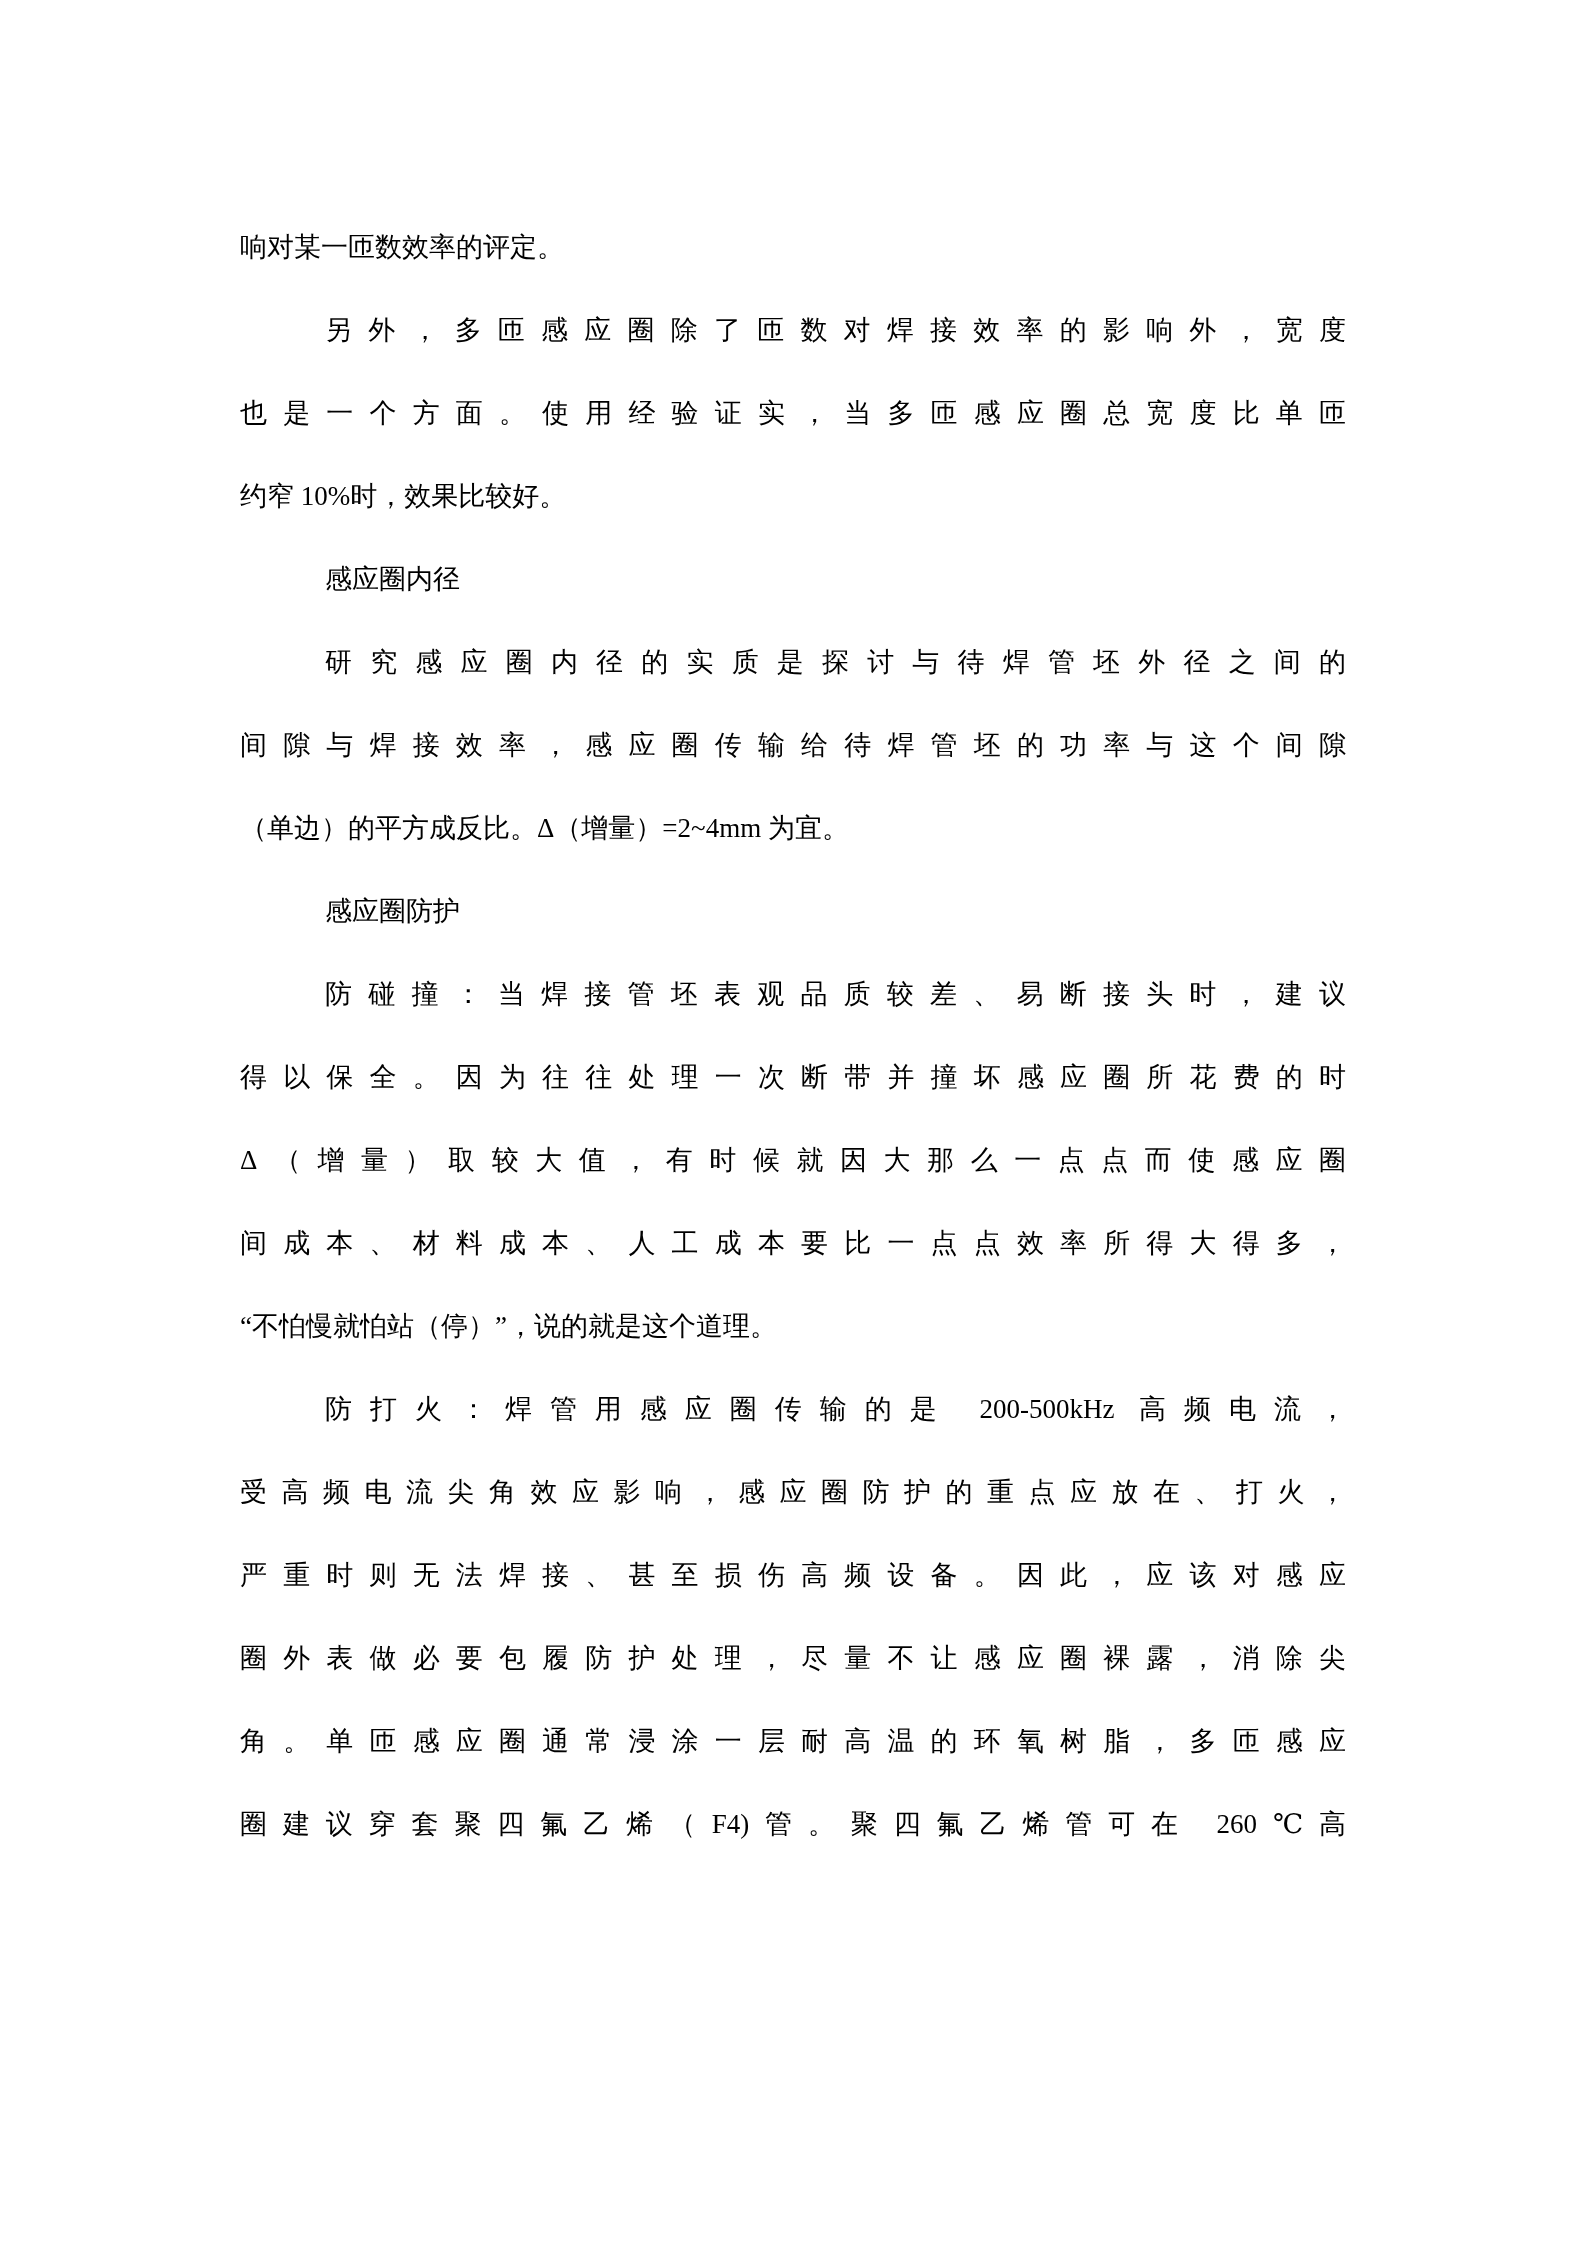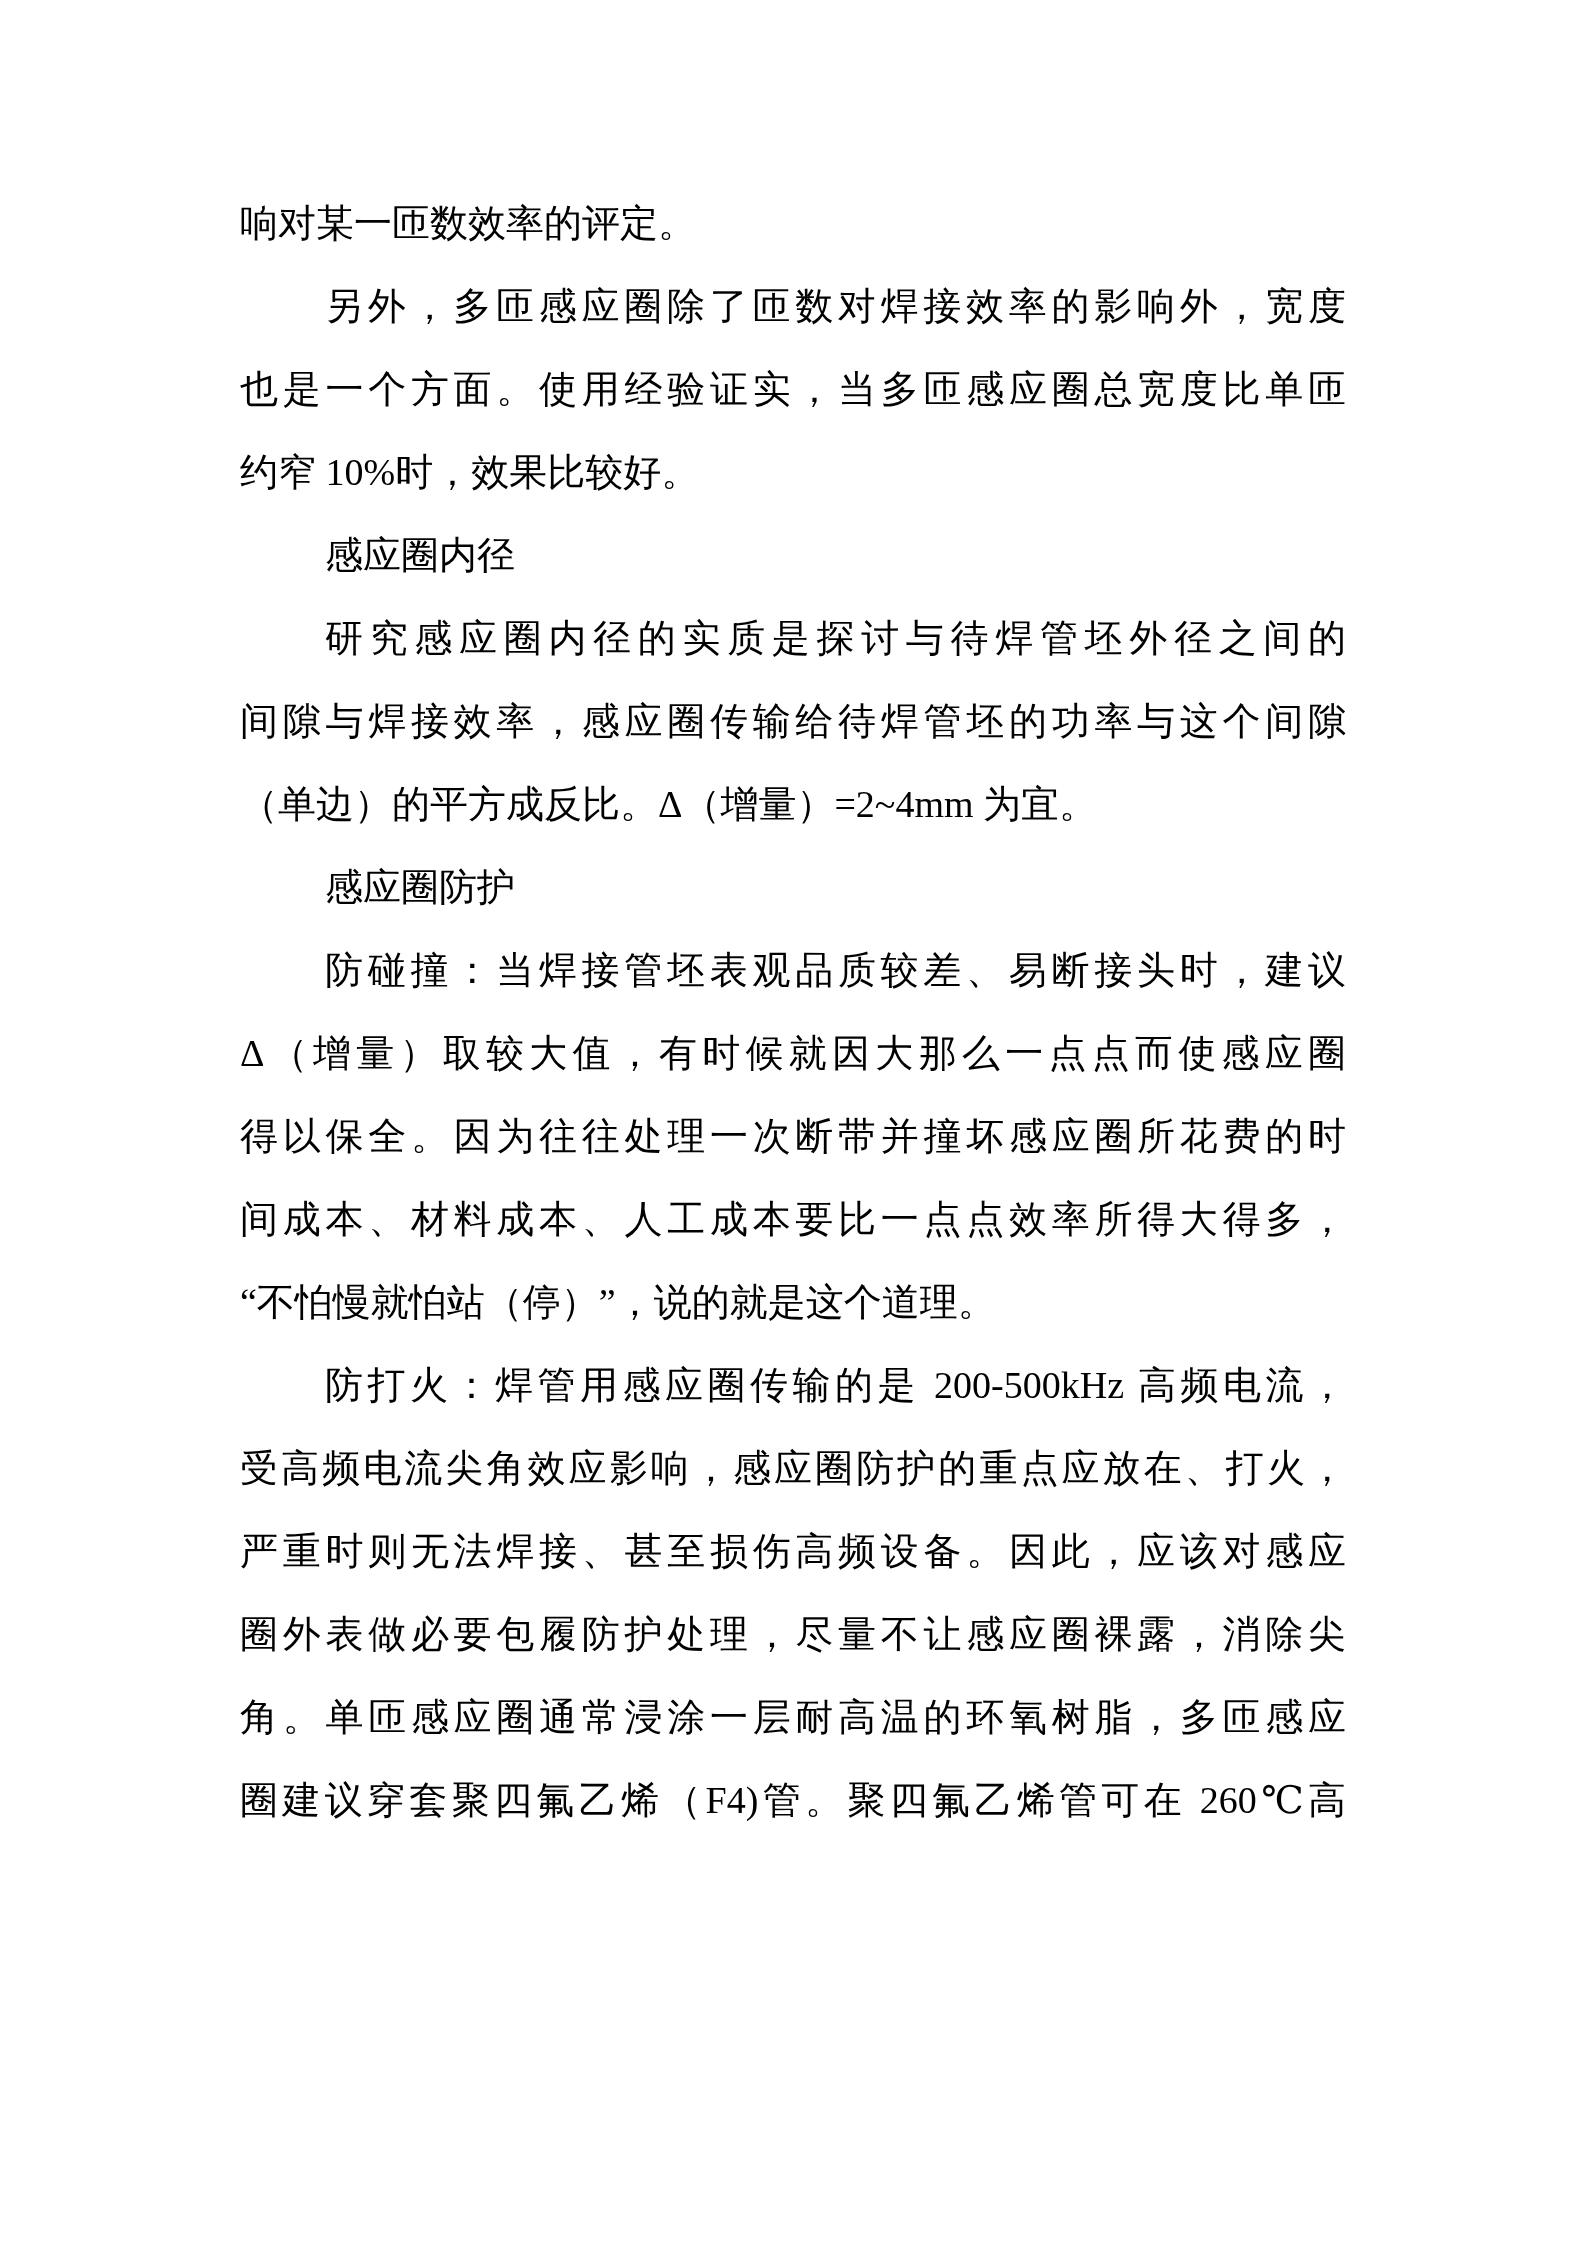--- a/index.html
+++ b/index.html
@@ -12,23 +12,23 @@
     width: 1587px;
     height: 2245px;
     background: #ffffff;
     color: #000000;
     overflow: hidden;
     font-family: "Liberation Serif", "DejaVu Serif", serif;
   }
   .text-block {
     position: absolute;
     left: 240px;
-    top: 182px;
+    top: 206px;
     width: 1106px;
-    font-size: 38px;
+    font-size: 27px;
     line-height: 83px;
     font-kerning: none;
   }
   .line {
     white-space: nowrap;
     text-align: justify;
     text-align-last: left;
     height: 83px;
   }
   .line.fill {
@@ -53,22 +53,22 @@
       <div class="line"><span class="run">响对某一匝数效率的评定。</span></div>
       <div class="line fill indent"><span class="run">另外，多匝感应圈除了匝数对焊接效率的影响外，宽度</span></div>
       <div class="line fill"><span class="run">也是一个方面。使用经验证实，当多匝感应圈总宽度比单匝</span></div>
       <div class="line"><span class="run">约窄 10%时，效果比较好。</span></div>
       <div class="line indent heading"><span class="run bold">感应圈内径</span></div>
       <div class="line fill indent"><span class="run">研究感应圈内径的实质是探讨与待焊管坯外径之间的</span></div>
       <div class="line fill"><span class="run">间隙与焊接效率，感应圈传输给待焊管坯的功率与这个间隙</span></div>
       <div class="line"><span class="run">（单边）的平方成反比。Δ（增量）=2~4mm 为宜。</span></div>
       <div class="line indent heading"><span class="run bold">感应圈防护</span></div>
       <div class="line fill indent"><span class="run bold">防碰撞：</span><span class="run">当焊接管坯表观品质较差、易断接头时，建议</span></div>
+      <div class="line fill"><span class="run">得以保全。因为往往处理一次断带并撞坏感应圈所花费的时</span></div>
       <div class="line fill"><span class="run">Δ（增量）取较大值，有时候就因大那么一点点而使感应圈</span></div>
-      <div class="line fill"><span class="run">得以保全。因为往往处理一次断带并撞坏感应圈所花费的时</span></div>
       <div class="line fill"><span class="run">间成本、材料成本、人工成本要比一点点效率所得大得多，</span></div>
       <div class="line"><span class="run">“不怕慢就怕站（停）”，说的就是这个道理。</span></div>
       <div class="line fill indent"><span class="run bold">防打火：</span><span class="run">焊管用感应圈传输的是 200-500kHz 高频电流，</span></div>
       <div class="line fill"><span class="run">受高频电流尖角效应影响，感应圈防护的重点应放在、打火，</span></div>
       <div class="line fill"><span class="run">严重时则无法焊接、甚至损伤高频设备。因此，应该对感应</span></div>
       <div class="line fill"><span class="run">圈外表做必要包履防护处理，尽量不让感应圈裸露，消除尖</span></div>
       <div class="line fill"><span class="run">角。单匝感应圈通常浸涂一层耐高温的环氧树脂，多匝感应</span></div>
       <div class="line fill"><span class="run">圈建议穿套聚四氟乙烯（F4)管。聚四氟乙烯管可在 260℃高</span></div>
     </div>
 </div>

